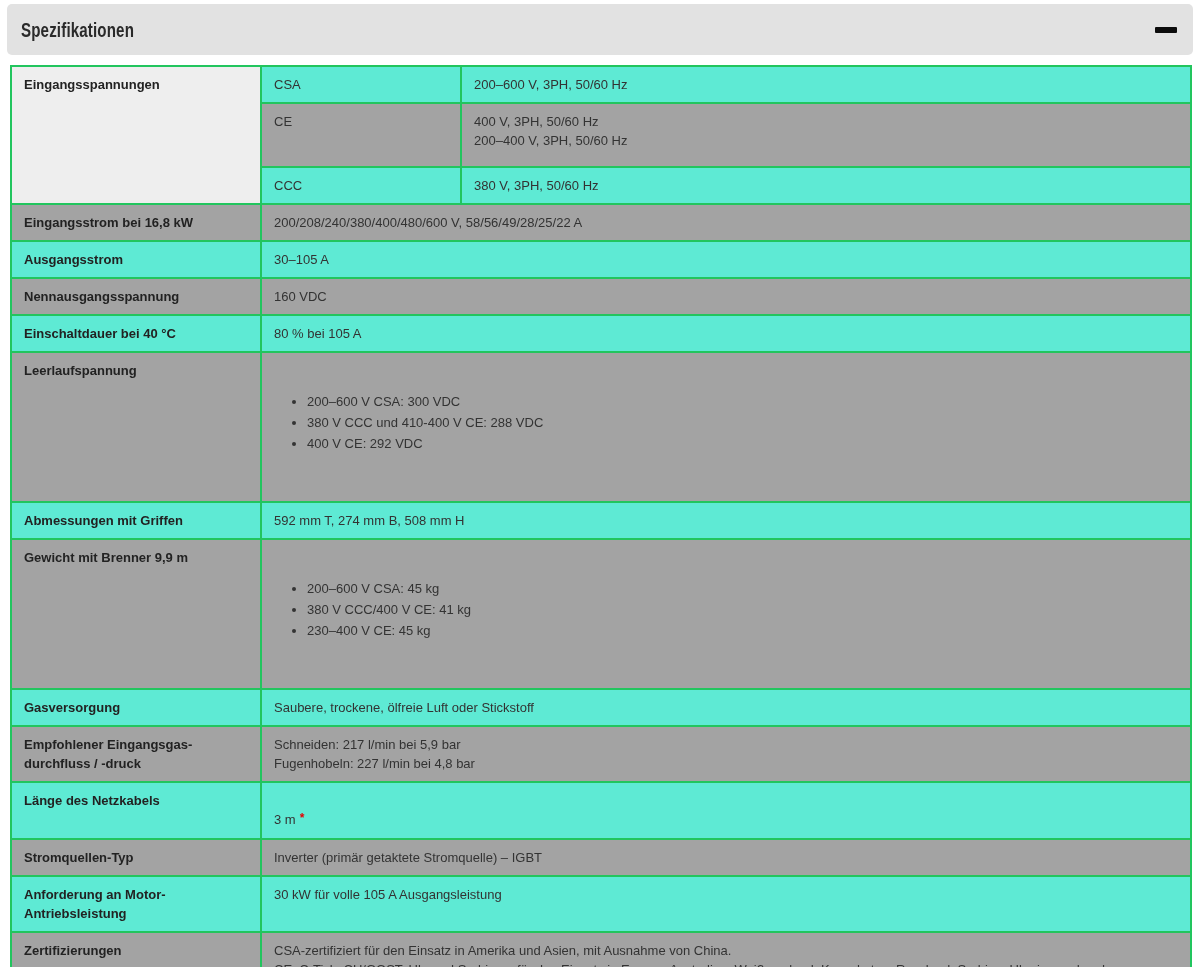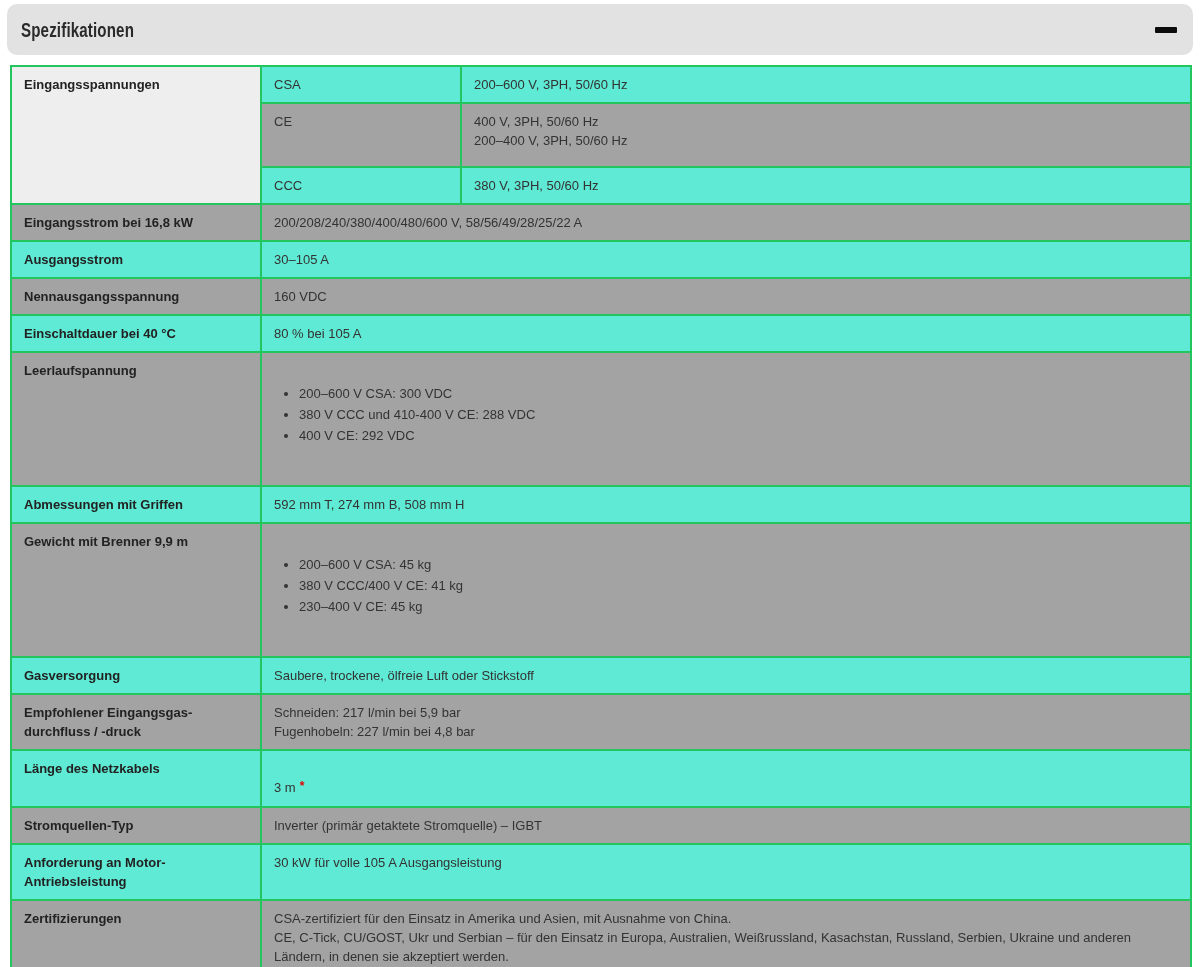--- a/index.html
+++ b/index.html
@@ -12,21 +12,21 @@
   }
   .page {
     width: 1200px;
     box-sizing: border-box;
   }
   
   .accordion-header {
     margin: 4px 7px 0 7px;
     height: 51px;
     background: #e2e2e2;
-    border-radius: 10px;
+    border-radius: 5px;
     position: relative;
     display: flex;
     align-items: center;
     padding: 0 14px;
     box-sizing: border-box;
     cursor: pointer;
   }
   .accordion-title {
     font-size: 21px;
     font-weight: 700;
@@ -71,21 +71,21 @@
     color: #222222;
     white-space: pre-line;
   }
   td.cell-key   { color: #333333; }
   td.cell-value { color: #333333; white-space: pre-line; }
   tr.bg-gray  > td { background: #5eead4; }
   tr.bg-white > td { background: #a3a3a3; }
   td.bg-gray  { background: #eeeeee !important; }
   td.pad-b { padding-bottom: 16px; }
   ul.bullet-list {
-    margin: 4px;
+    margin: 12px;
     padding-left: 21px;
     white-space: normal;
   }
   ul.bullet-list li {
     margin: 0 0 1px 0;
     line-height: 20px;
   }
   .fn-ref {
     color: #e60000;
     font-weight: 700;

